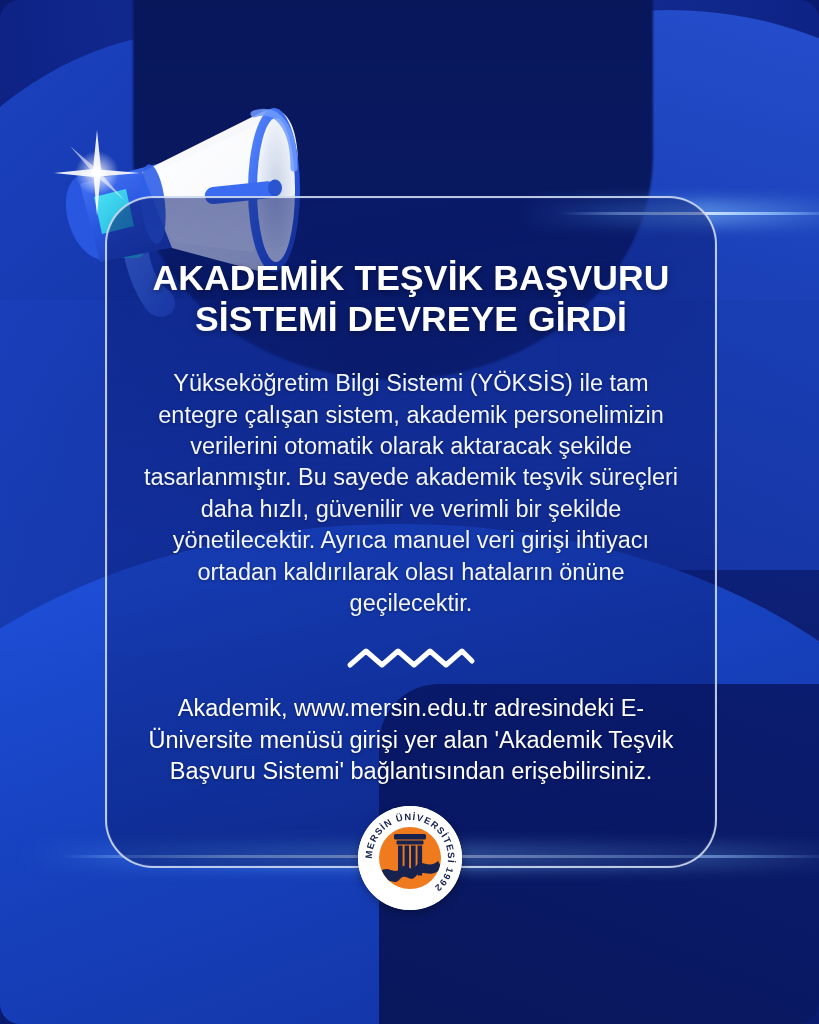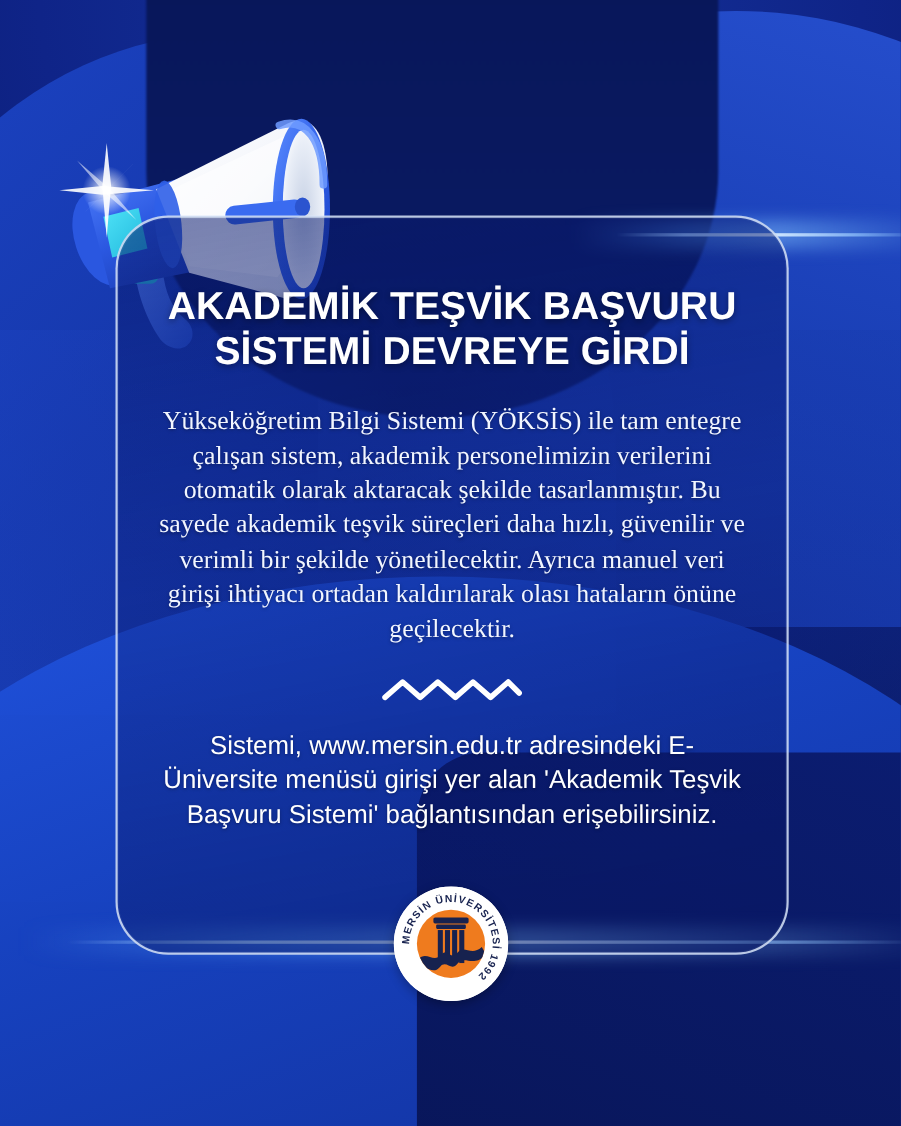--- a/index.html
+++ b/index.html
@@ -6,20 +6,21 @@
   html,body{margin:0;padding:0;background:#0a1a6e;}
   body{
     font-family:"Liberation Sans","DejaVu Sans",sans-serif;
     -webkit-font-smoothing:antialiased;
   }
   #poster{
     position:relative;
     width:819px;height:1024px;
     overflow:hidden;
     background:#0d2080;
+    border-radius:20px;
   }
 
   
   .bg-base{
     position:absolute;inset:0;
     background:
       radial-gradient(120% 80% at 50% 0%, #15349c 0%, #0f2488 38%, #0a1a6e 72%, #071352 100%);
   }
   .bg-dome-left{
     position:absolute;
@@ -133,21 +134,20 @@
   }
 
   .body-text{
     margin:28px 0 0 0;
     color:#f2f6ff;
     font-size:23.5px;
     line-height:1.335;
     text-align:center;
     max-width:548px;
     text-shadow:0 1px 3px rgba(0,0,0,.35);
-    font-family:Liberation Serif, serif;
   }
 
   .divider{
     margin:26px 0 0 0;
     width:130px;height:26px;
   }
   .divider svg{width:100%;height:100%;display:block;}
 
   .link-text{
     margin:22px 0 0 0;
@@ -273,21 +273,21 @@
 
     <p class="body-text">Yükseköğretim Bilgi Sistemi (YÖKSİS) ile tam entegre çalışan sistem, akademik personelimizin verilerini otomatik olarak aktaracak şekilde tasarlanmıştır. Bu sayede akademik teşvik süreçleri daha hızlı, güvenilir ve verimli bir şekilde yönetilecektir. Ayrıca manuel veri girişi ihtiyacı ortadan kaldırılarak olası hataların önüne geçilecektir.</p>
 
     <div class="divider">
       <svg viewBox="0 0 130 26" xmlns="http://www.w3.org/2000/svg">
         <polyline points="4,20 20,6 36,20 52,6 68,20 84,6 100,20 116,6 126,16" fill="none" stroke="#ffffff" stroke-width="5" stroke-linecap="round" stroke-linejoin="round"></polyline>
       </svg>
     </div>
 
     <p class="link-text">
-      <span>Sistemi, </span><span class="accent">www.mersin.edu.tr</span><span> adresindeki E-Üniversite menüsü girişi yer alan '</span><span class="accent">Akademik Teşvik Başvuru Sistemi</span><span>' bağlantısından erişebilirsiniz.</span>
+      <span>Akademik, </span><span class="accent">www.mersin.edu.tr</span><span> adresindeki E-Üniversite menüsü girişi yer alan '</span><span class="accent">Akademik Teşvik Başvuru Sistemi</span><span>' bağlantısından erişebilirsiniz.</span>
     </p>
   </div>
 
   <div class="logo">
     <svg viewBox="0 0 104 104" xmlns="http://www.w3.org/2000/svg">
       <defs>
         <path id="ringPath" d="M 52,52 m -38,0 a 38,38 0 1,1 76,0 a 38,38 0 1,1 -76,0"></path>
         <clipPath id="discClip">
             <circle cx="52" cy="52" r="31"></circle>
           </clipPath>

